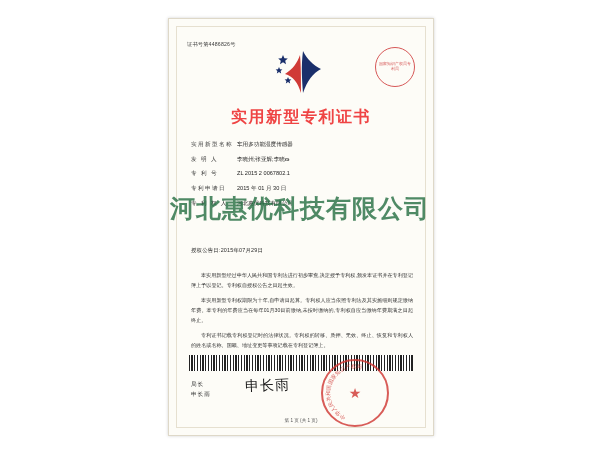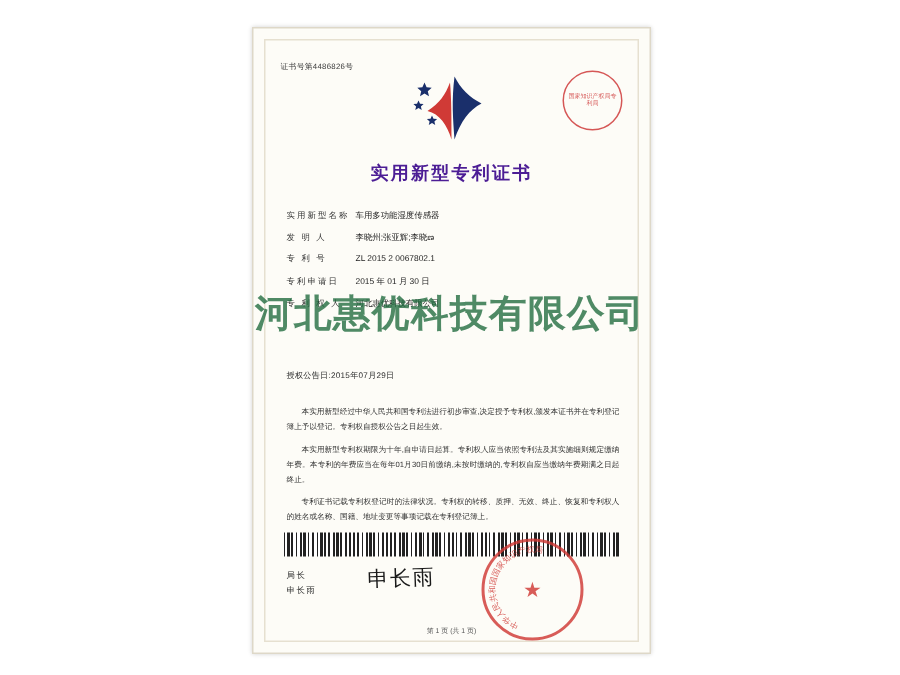--- a/index.html
+++ b/index.html
@@ -75,23 +75,23 @@
     padding: 2px;
     box-sizing: border-box;
   }
   .title {
     position: absolute;
     left: 0;
     right: 0;
     top: 88px;
     text-align: center;
     font-family: "DejaVu Serif", "Liberation Serif", serif;
-    font-size: 12px;
+    font-size: 16px;
     font-weight: bold;
-    color: #4c1d95;
+    color: #ef4444;
     letter-spacing: 1.5px;
   }
   .fields {
     position: absolute;
     left: 22px;
     top: 122px;
     right: 22px;
   }
   .field {
     display: flex;

